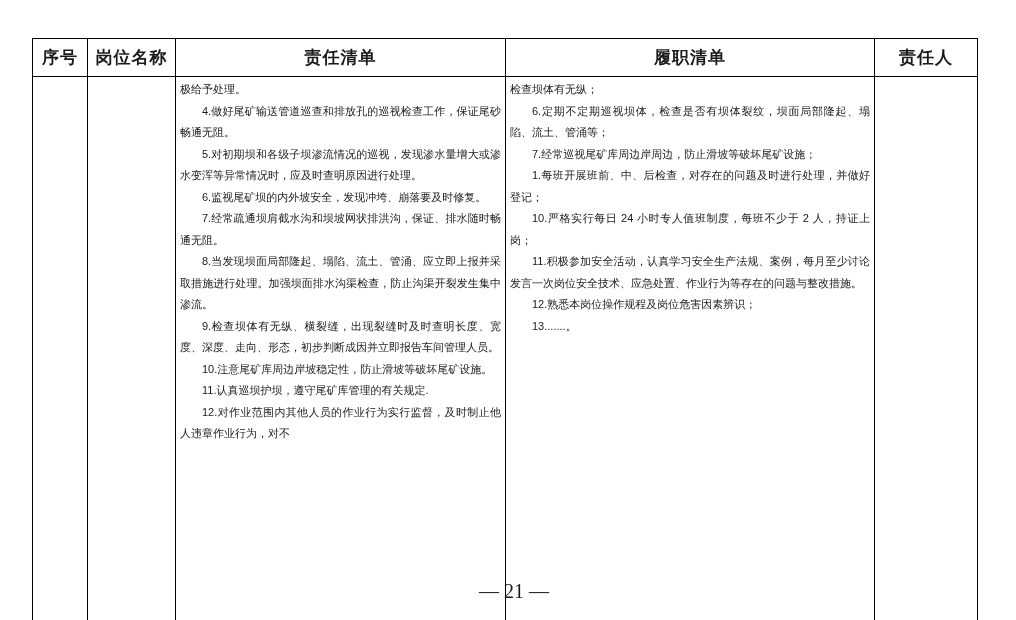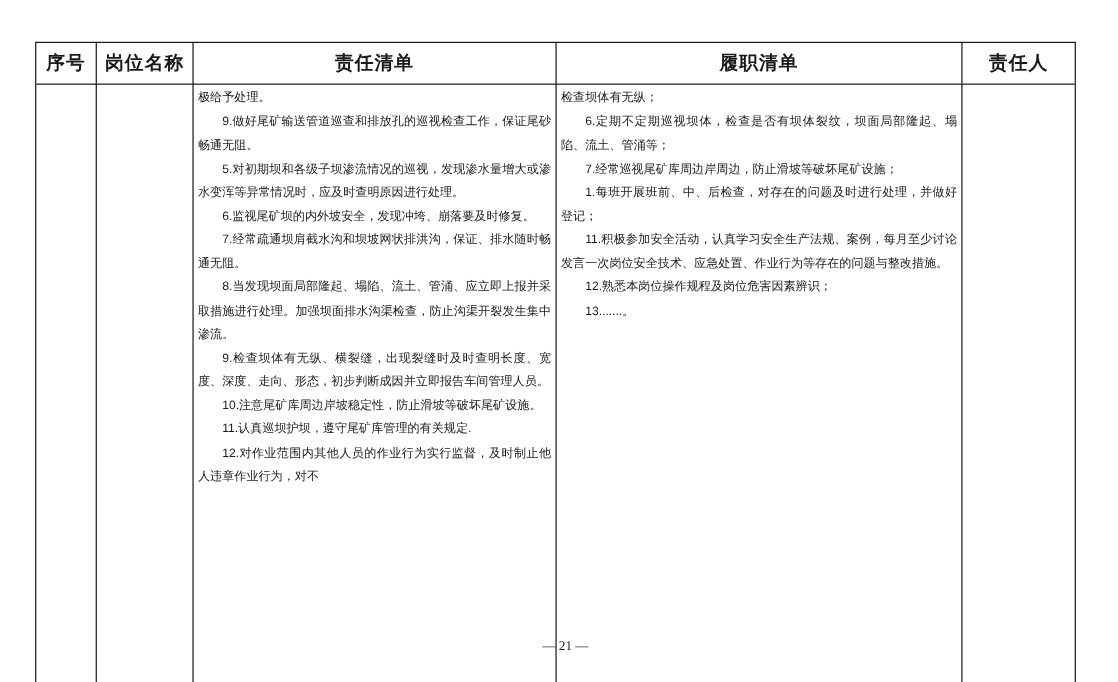--- a/index.html
+++ b/index.html
@@ -56,21 +56,21 @@
   }
   .textcell p.indent { text-indent: 2em; }
   .textcell p.cont { text-indent: 0; }
   .footer {
     position: absolute;
     left: 0;
     right: 0;
     top: 580px;
     text-align: center;
     font-family: "Liberation Serif", "DejaVu Serif", serif;
-    font-size: 12px;
+    font-size: 20px;
     color: #1a1a1a;
     padding-left: 12px;
   }
 </style>
 </head>
 <body>
 
 <div class="page">
   <div class="duty-table">
 
@@ -79,38 +79,39 @@
     <div class="cell hcell">责任清单</div>
     <div class="cell hcell">履职清单</div>
     <div class="cell hcell last-col">责任人</div>
 
     <div class="cell bcell"></div>
     <div class="cell bcell"></div>
 
     <div class="cell bcell textcell">
       <p class="cont">极给予处理。</p>
       <div>
-          <p class="indent">9.做好尾矿输送管道巡查和排放孔的巡视检查工作，保证尾砂畅通无阻。</p>
+          <p class="indent">4.做好尾矿输送管道巡查和排放孔的巡视检查工作，保证尾砂畅通无阻。</p>
           <p class="indent">5.对初期坝和各级子坝渗流情况的巡视，发现渗水量增大或渗水变浑等异常情况时，应及时查明原因进行处理。</p>
           <p class="indent">6.监视尾矿坝的内外坡安全，发现冲垮、崩落要及时修复。</p>
           <p class="indent">7.经常疏通坝肩截水沟和坝坡网状排洪沟，保证、排水随时畅通无阻。</p>
           <p class="indent">8.当发现坝面局部隆起、塌陷、流土、管涌、应立即上报并采取措施进行处理。加强坝面排水沟渠检查，防止沟渠开裂发生集中渗流。</p>
           <p class="indent">9.检查坝体有无纵、横裂缝，出现裂缝时及时查明长度、宽度、深度、走向、形态，初步判断成因并立即报告车间管理人员。</p>
           <p class="indent">10.注意尾矿库周边岸坡稳定性，防止滑坡等破坏尾矿设施。</p>
           <p class="indent">11.认真巡坝护坝，遵守尾矿库管理的有关规定.</p>
           <p class="indent">12.对作业范围内其他人员的作业行为实行监督，及时制止他人违章作业行为，对不</p>
         </div>
     </div>
 
     <div class="cell bcell textcell">
       <p class="cont">检查坝体有无纵；</p>
       <div>
           <p class="indent">6.定期不定期巡视坝体，检查是否有坝体裂纹，坝面局部隆起、塌陷、流土、管涌等；</p>
           <p class="indent">7.经常巡视尾矿库周边岸周边，防止滑坡等破坏尾矿设施；</p>
           <p class="indent">1.每班开展班前、中、后检查，对存在的问题及时进行处理，并做好登记；</p>
+          <p class="indent">10.严格实行每日 24 小时专人值班制度，每班不少于 2 人，持证上岗；</p>
           <p class="indent">11.积极参加安全活动，认真学习安全生产法规、案例，每月至少讨论发言一次岗位安全技术、应急处置、作业行为等存在的问题与整改措施。</p>
           <p class="indent">12.熟悉本岗位操作规程及岗位危害因素辨识；</p>
           <p class="indent">13.......。</p>
         </div>
     </div>
 
     <div class="cell bcell last-col"></div>
   </div>
 
   <div class="footer">— 21 —</div>

